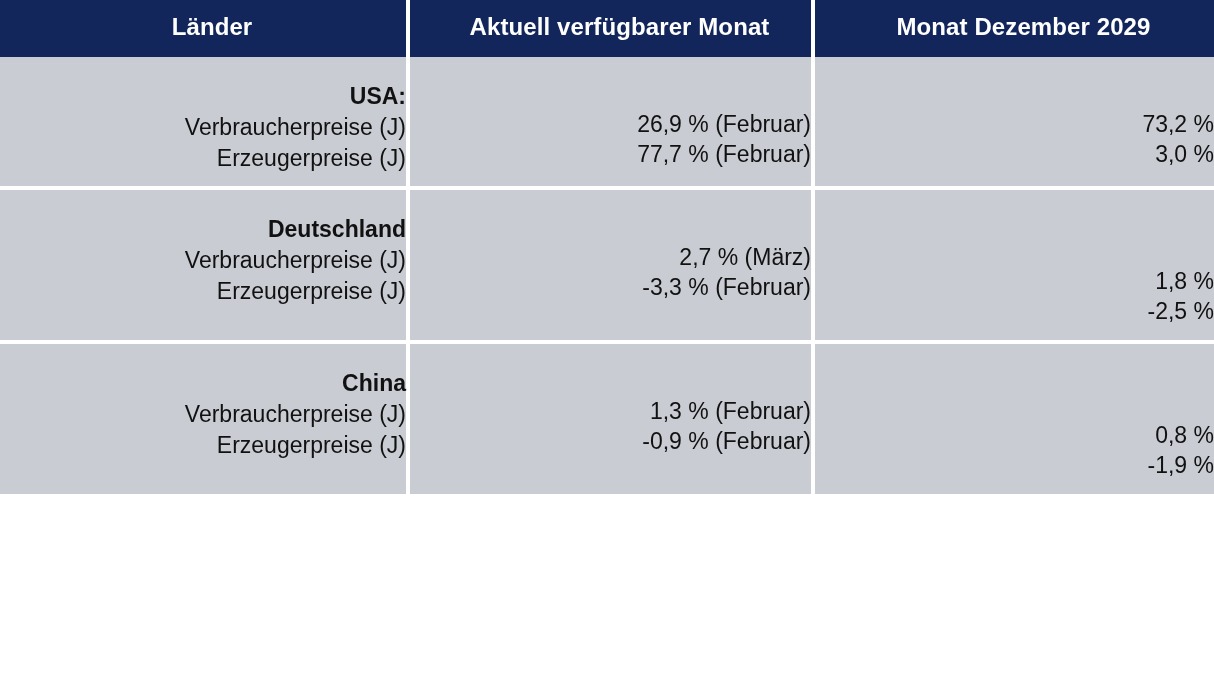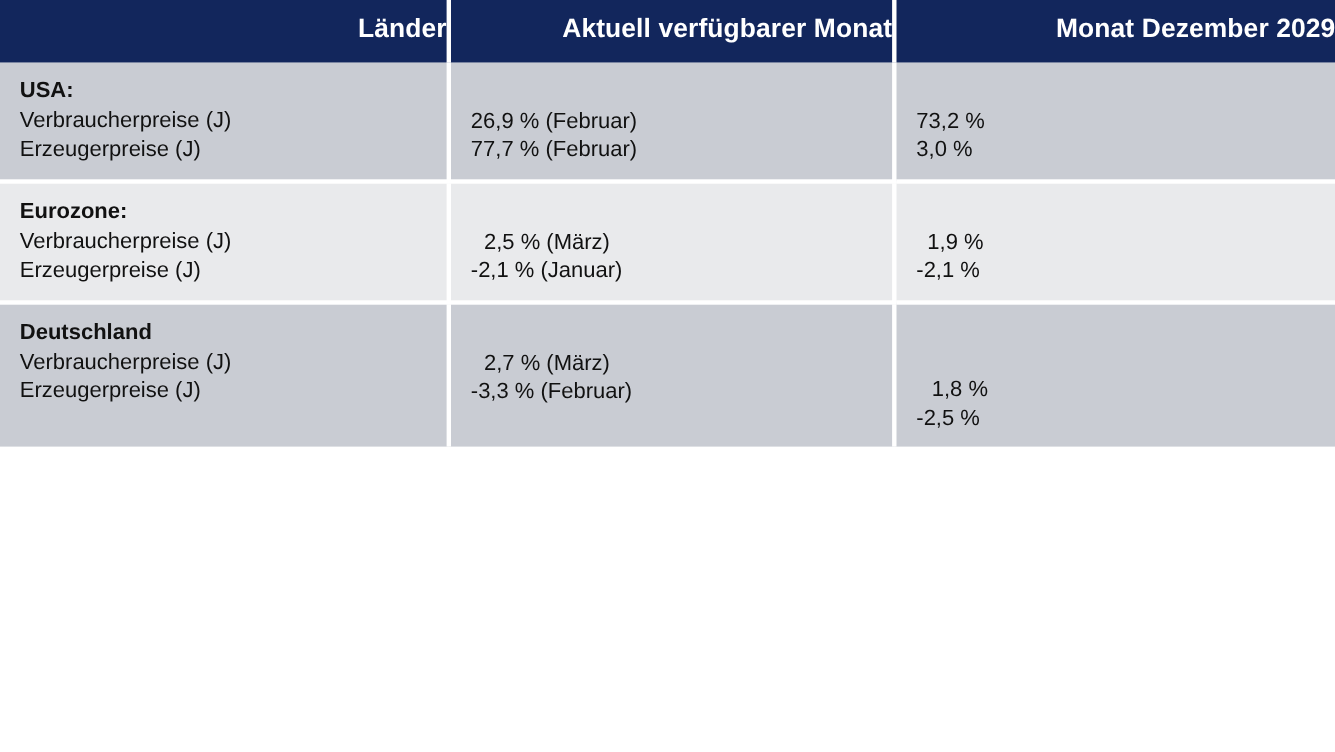--- a/index.html
+++ b/index.html
@@ -29,37 +29,38 @@
 
   table.data-table col.c1 { width: 408px; }
   table.data-table col.c2 { width: 405px; }
   table.data-table col.c3 { width: 401px; }
 
   thead th {
     background: #12265c;
     color: #ffffff;
     font-size: 24px;
     font-weight: bold;
-    text-align: right;
+    text-align: center;
     padding: 13px 0 16px 18px;
     border-right: 4px solid #ffffff;
     vertical-align: middle;
     letter-spacing: 0.1px;
   }
   thead th:last-child {
     border-right: none;
   }
 
   tbody td {
     border-right: 4px solid #ffffff;
     border-bottom: 4px solid #ffffff;
     vertical-align: top;
-    padding: 12px 0 13px 18px;
-    font-size: 20px;
+    padding: 24px 0 13px 18px;
+    font-size: 23px;
     line-height: 1.32;
+    text-align: right;
   }
   tbody td:last-child {
     border-right: none;
   }
   tbody tr:last-child td {
     border-bottom: none;
   }
 
   tbody tr.shade-dark td { background: #c9ccd3; }
   tbody tr.shade-light td { background: #e9eaec; }
@@ -115,53 +116,53 @@
           <span class="line">26,9 % (Februar)</span>
           <span class="line">77,7 % (Februar)</span>
         </td>
         <td class="val-cell">
           <span class="blank-line"></span>
           <span class="line">73,2 %</span>
           <span class="line">3,0 %</span>
         </td>
       </tr>
 
-      <tr class="shade-light">
-        <td>
-          <span class="country">Eurozone:</span>
-          <span class="line">Verbraucherpreise (J)</span>
-          <span class="line">Erzeugerpreise (J)</span>
-        </td>
-        <td class="val-cell">
-          <span class="blank-line"></span>
-          <span class="line indent-1">2,5 % (März)</span>
-          <span class="line">-2,1 % (Januar)</span>
-        </td>
-        <td class="val-cell">
-          <span class="blank-line"></span>
-          <span class="line indent-2">1,9 %</span>
-          <span class="line">-2,1 %</span>
-        </td>
-      </tr>
 
       <tr class="shade-dark">
         <td>
           <span class="country">Deutschland</span>
           <span class="line">Verbraucherpreise (J)</span>
           <span class="line">Erzeugerpreise (J)</span>
         </td>
         <td class="val-cell">
           <span class="blank-line"></span>
           <span class="line indent-1">2,7 % (März)</span>
           <span class="line">-3,3 % (Februar)</span>
         </td>
         <td class="val-cell">
           <span class="blank-line"></span>
           <span class="line indent-3">1,8 %</span>
           <span class="line">-2,5 %</span>
         </td>
       </tr>
 
 
+      <tr class="shade-dark">
+        <td>
+          <span class="country">China</span>
+          <span class="line">Verbraucherpreise (J)</span>
+          <span class="line">Erzeugerpreise (J)</span>
+        </td>
+        <td class="val-cell">
+          <span class="blank-line"></span>
+          <span class="line indent-1">1,3 % (Februar)</span>
+          <span class="line">-0,9 % (Februar)</span>
+        </td>
+        <td class="val-cell">
+          <span class="blank-line"></span>
+          <span class="line indent-3">0,8 %</span>
+          <span class="line">-1,9 %</span>
+        </td>
+      </tr>
 
     </tbody>
   </table>
 </div>
 
 </body></html>

